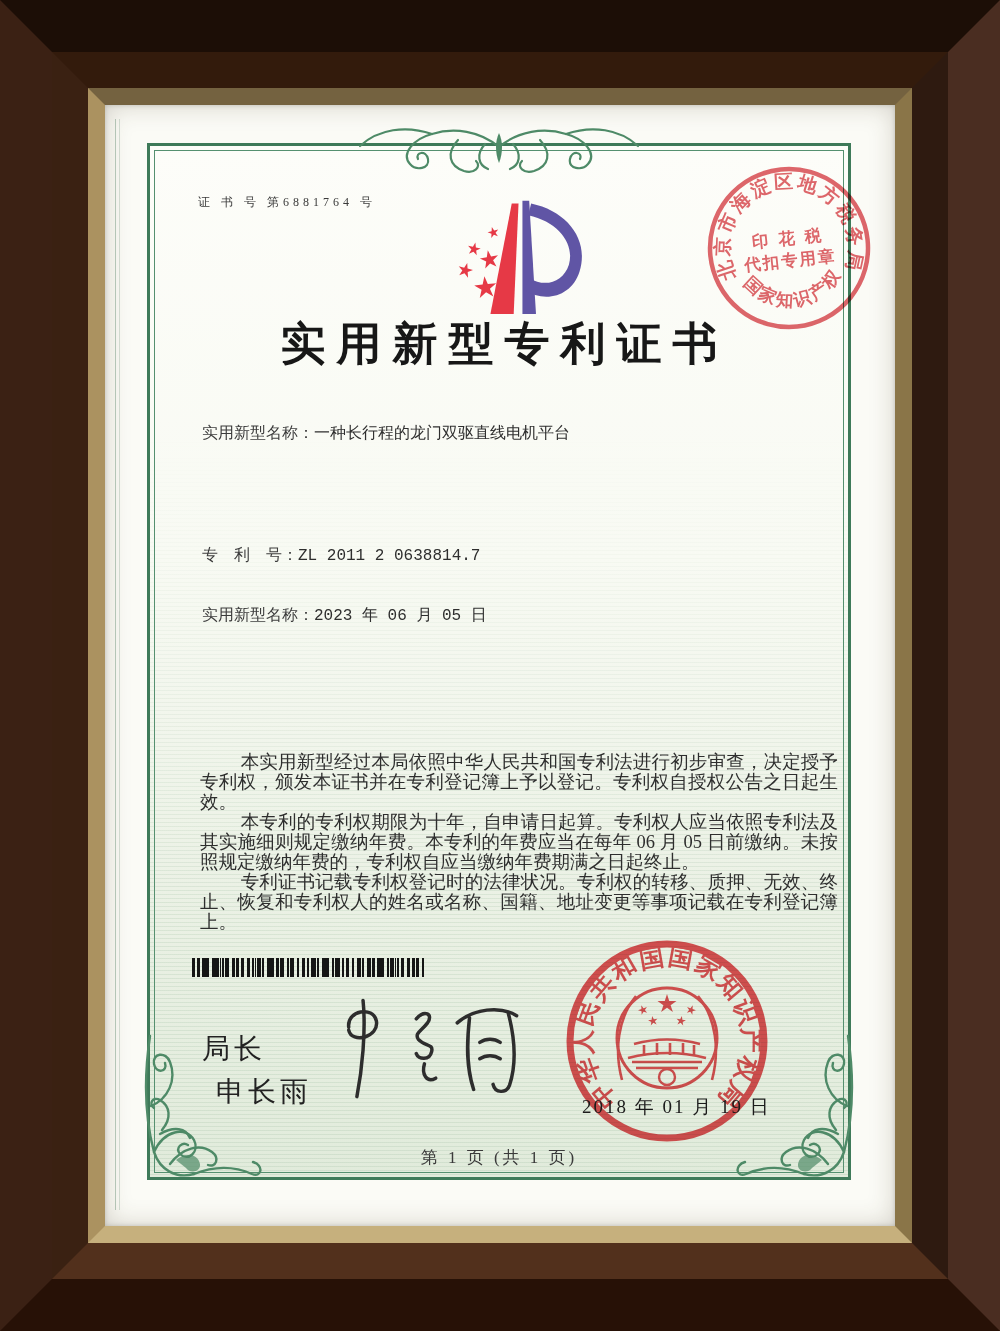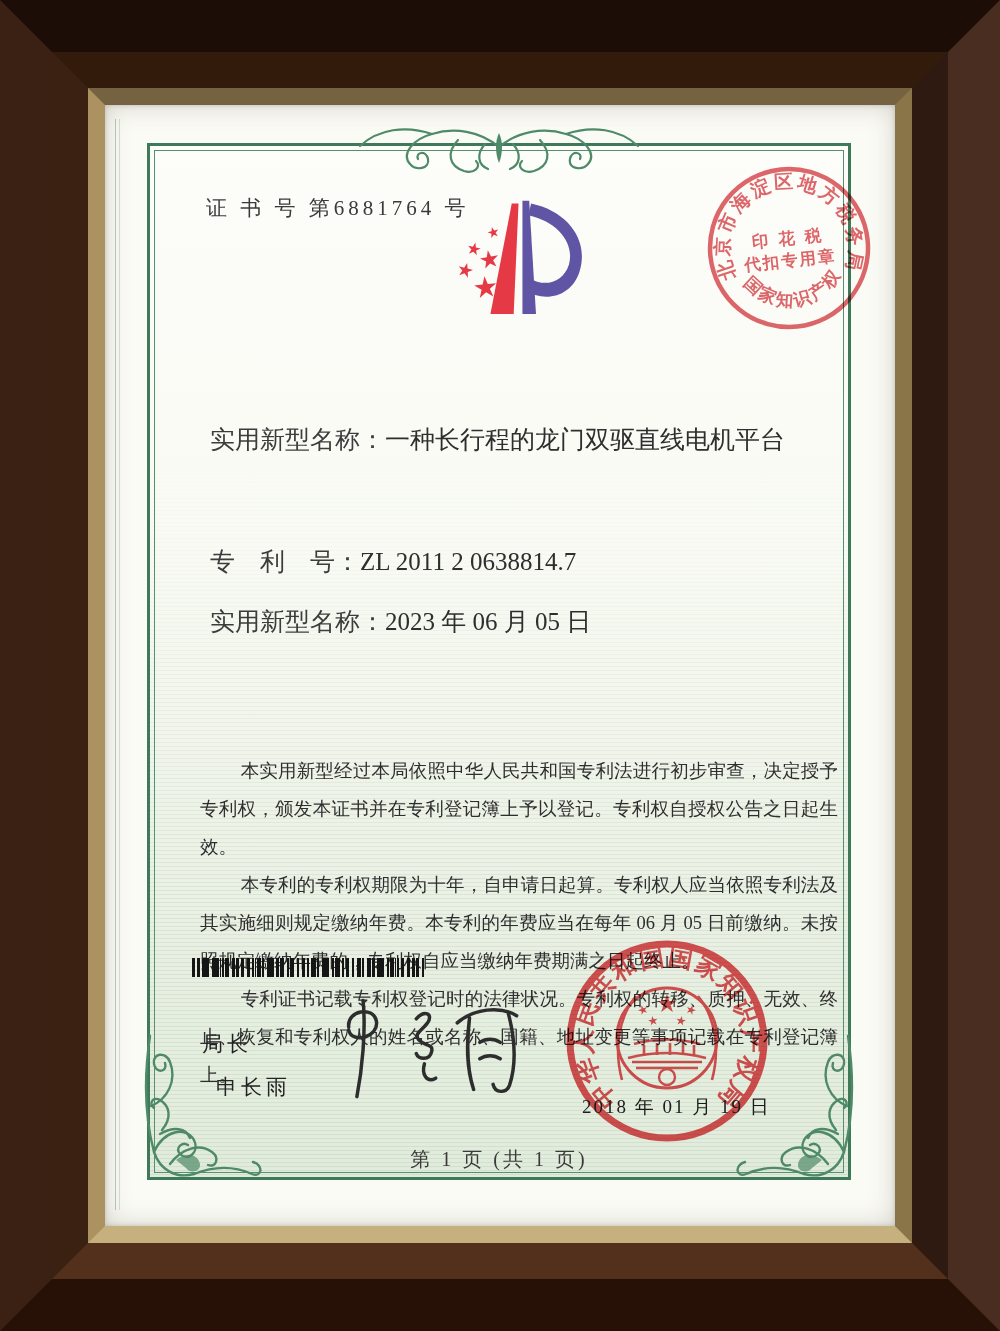--- a/index.html
+++ b/index.html
@@ -43,45 +43,45 @@
   }
   .cert-inner-line{position:absolute;inset:4px;border:1px solid #559070;pointer-events:none;}
   .guilloche{
     position:absolute;inset:0;pointer-events:none;
     background:repeating-linear-gradient(180deg,rgba(110,160,120,.14) 0 1px,transparent 1px 4px);
     -webkit-mask-image:linear-gradient(180deg,transparent 0 28%,#000 75%);
     mask-image:linear-gradient(180deg,transparent 0 28%,#000 75%);
   }
   .abs{position:absolute;}
   
-  .cert-no{left:56px;top:48px;font-size:21px;letter-spacing:4px;color:#3a3a3a;text-align:right;}
+  .cert-no{left:48px;top:48px;font-size:12px;letter-spacing:4px;color:#3a3a3a;text-align:right;}
   .title{
     left:0;right:0;top:168px;text-align:center;font-size:45px;font-weight:700;
     letter-spacing:11px;padding-left:11px;color:#171717;
   }
-  .field{left:60px;font-size:25px;color:#333;white-space:nowrap;}
+  .field{left:52px;font-size:16px;color:#333;white-space:nowrap;font-family:Liberation Mono, monospace;}
   .field .flabel{color:#3c3c3c;}
   .field .fvalue{color:#2e2e2e;}
-  .paras{left:50px;right:10px;top:606px;font-size:18.5px;line-height:38px;color:#2e2e2e;text-align:justify;}
+  .paras{left:50px;right:10px;top:606px;font-size:18.5px;line-height:20px;color:#2e2e2e;text-align:justify;}
   .paras p{margin:0;text-indent:2.2em;}
   .barcode{
     left:42px;top:812px;width:232px;height:19px;
     background:
       repeating-linear-gradient(90deg,#151515 0 2px,transparent 2px 5px),
       repeating-linear-gradient(90deg,#151515 0 3px,transparent 3px 11px),
       repeating-linear-gradient(90deg,#151515 0 1px,transparent 1px 7px);
   }
   .signer{left:52px;font-family:Liberation Mono, monospace;
-    font-size:21px;letter-spacing:4px;color:#222;}
+    font-size:28px;letter-spacing:4px;color:#222;}
   .signer-title{top:884px;}
   .signer-name{top:927px;margin-left:14px;}
   .sig-svg{left:168px;top:845px;}
   .seal{left:414px;top:792px;mix-blend-mode:multiply;opacity:.95;}
   .seal-date{left:432px;top:948px;width:250px;font-size:19px;letter-spacing:2px;color:#1b1b1b;z-index:5;}
-  .footer{left:0;right:0;top:1000px;text-align:center;font-size:20px;letter-spacing:3px;color:#3a3a3a;}
+  .footer{left:0;right:0;top:1000px;text-align:center;font-size:17px;letter-spacing:3px;color:#3a3a3a;}
   .stamp{left:553px;top:16px;transform:rotate(-6deg);mix-blend-mode:multiply;opacity:.92;z-index:4;}
   .logo{left:292px;top:42px;}
   .flourish-bl{left:-10px;top:868px;}
   .flourish-br{right:-10px;top:868px;transform:scaleX(-1);}
   .top-ornament{left:50%;top:-27px;transform:translateX(-50%);}
   svg text{font-family:"Liberation Serif","DejaVu Serif",serif;}
 </style>
 </head>
 <body>
 
@@ -156,20 +156,21 @@
             <text font-size="19" font-weight="bold" fill="#dd5a60" letter-spacing="3">
               <textPath href="#stampTop" startOffset="2">北京市海淀区地方税务局</textPath>
             </text>
             <text font-size="17.5" font-weight="bold" fill="#dd5a60" letter-spacing="2">
               <textPath href="#stampBottom" startOffset="2">国家知识产权局</textPath>
             </text>
             <text x="86" y="82" text-anchor="middle" font-size="16.5" font-weight="bold" fill="#dd5a60" letter-spacing="3">印 花 税</text>
             <text x="86" y="104" text-anchor="middle" font-size="16.5" font-weight="bold" fill="#dd5a60" letter-spacing="2">代扣专用章</text>
           </svg>
 
+          <div class="abs title">实用新型专利证书</div>
 
           <div class="abs field" style="top:277px">
             <span class="flabel">实用新型名称：</span><span class="fvalue">一种长行程的龙门双驱直线电机平台</span>
           </div>
           <div class="abs field" style="top:399px">
             <span class="flabel">专　利　号：</span><span class="fvalue">ZL 2011 2 0638814.7</span>
           </div>
           <div class="abs field" style="top:459px">
             <span class="flabel">实用新型名称：</span><span class="fvalue">2023 年 06 月 05 日</span>
           </div>

